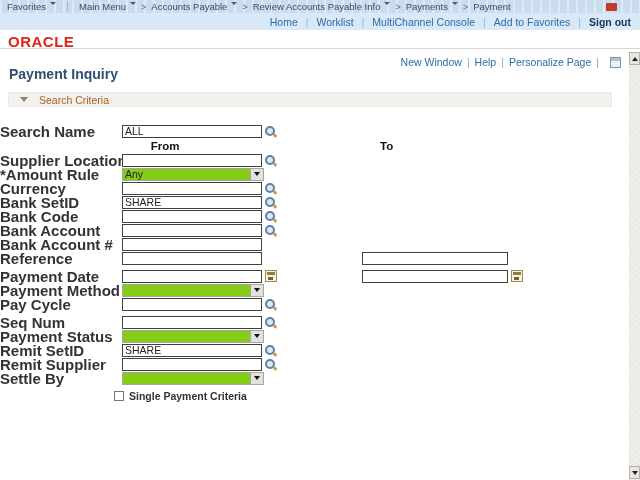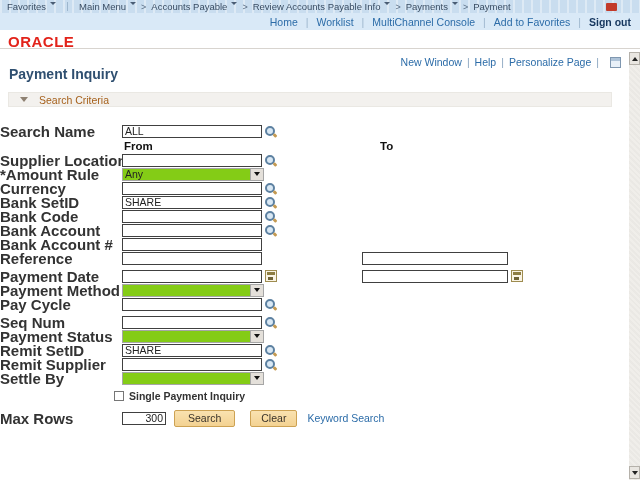--- a/index.html
+++ b/index.html
@@ -54,21 +54,21 @@
   .lookup::after{content:"";position:absolute;left:9px;top:9px;width:4px;height:3px;background:#c49a52;transform:rotate(45deg);border-radius:1px}
   .cal{display:inline-block;width:12px;height:12px;margin-left:3px;border:1px solid #9e8c50;background:#faf4e4;position:relative;flex:none;cursor:pointer}
   .cal::before{content:"";position:absolute;left:1px;top:1px;right:1px;height:3px;background:#8d7d42}
   .cal::after{content:"";position:absolute;left:2px;top:6px;width:5px;height:3px;background:#6f6336}
   .ddl{width:142px;height:13px;border:1px solid #a6a6a6;display:flex;background:#84cc16;cursor:default}
   .dval{flex:1;font-size:10.5px;padding:0 2px;line-height:11px;color:#222;overflow:hidden}
   .dbtn{width:13px;flex:none;background:#e4e0da;border-left:1px solid #a6a6a6;display:flex;align-items:center;justify-content:center;cursor:pointer}
   .dbtn::after{content:"";border-left:3px solid transparent;border-right:3px solid transparent;border-top:4px solid #111}
   .toslot{position:absolute;left:362px;top:0;height:14px;display:flex;align-items:center}
   .colhead{height:15px}
-  .fromhead{position:absolute;left:124px;width:82px;text-align:left;font-size:11.5px;font-weight:bold;color:#111}
+  .fromhead{position:absolute;left:124px;width:82px;text-align:center;font-size:11.5px;font-weight:bold;color:#111}
   .tohead{position:absolute;left:380px;font-size:11.5px;font-weight:bold;color:#111}
   .g3{margin-top:3px}.g4{margin-top:4px}
   .cbrow{margin-top:4px;padding-left:114px;height:14px}
   .cb{width:10px;height:10px;border:1px solid #767676;background:#fff;flex:none;cursor:pointer}
   .cblbl{margin-left:5px;font-size:10.5px;font-weight:bold;color:#333}
   .ftr{margin-top:6px;height:18px}
   .btn{height:17px;border:1px solid #cda253;background:linear-gradient(#fae2b0,#f3d292);font-size:10.5px;font-family:inherit;color:#3a332a;border-radius:2px;padding:0 13px;cursor:pointer}
   .btn.search{margin-left:8px}
   .btn.clear{margin-left:15px;padding:0 10px}
   .kw{margin-left:10px;font-size:10.5px;color:#2c6ca8;cursor:pointer}
@@ -303,29 +303,22 @@
         <span class="ddl">
           <span class="dval"></span>
           <span class="dbtn"></span>
         </span>
       </span>
   </div>
 
 
   <div class="row cbrow">
     <span class="cb"></span>
-    <span class="cblbl">Single Payment Inquiry</span>
-  </div>
-
-  <div class="row ftr">
-    <span class="lbl">Max Rows</span>
-    <input class="txt max" value="300" style="">
-    <button class="btn search">Search</button>
-    <button class="btn clear">Clear</button>
-    <span class="kw">Keyword Search</span>
-  </div>
+    <span class="cblbl">Single Payment Criteria</span>
+  </div>
+
 
 </div>
 
 <div class="sb">
   <span class="sb-up"></span>
   <span class="sb-down"></span>
 </div>
 
 </body></html>

